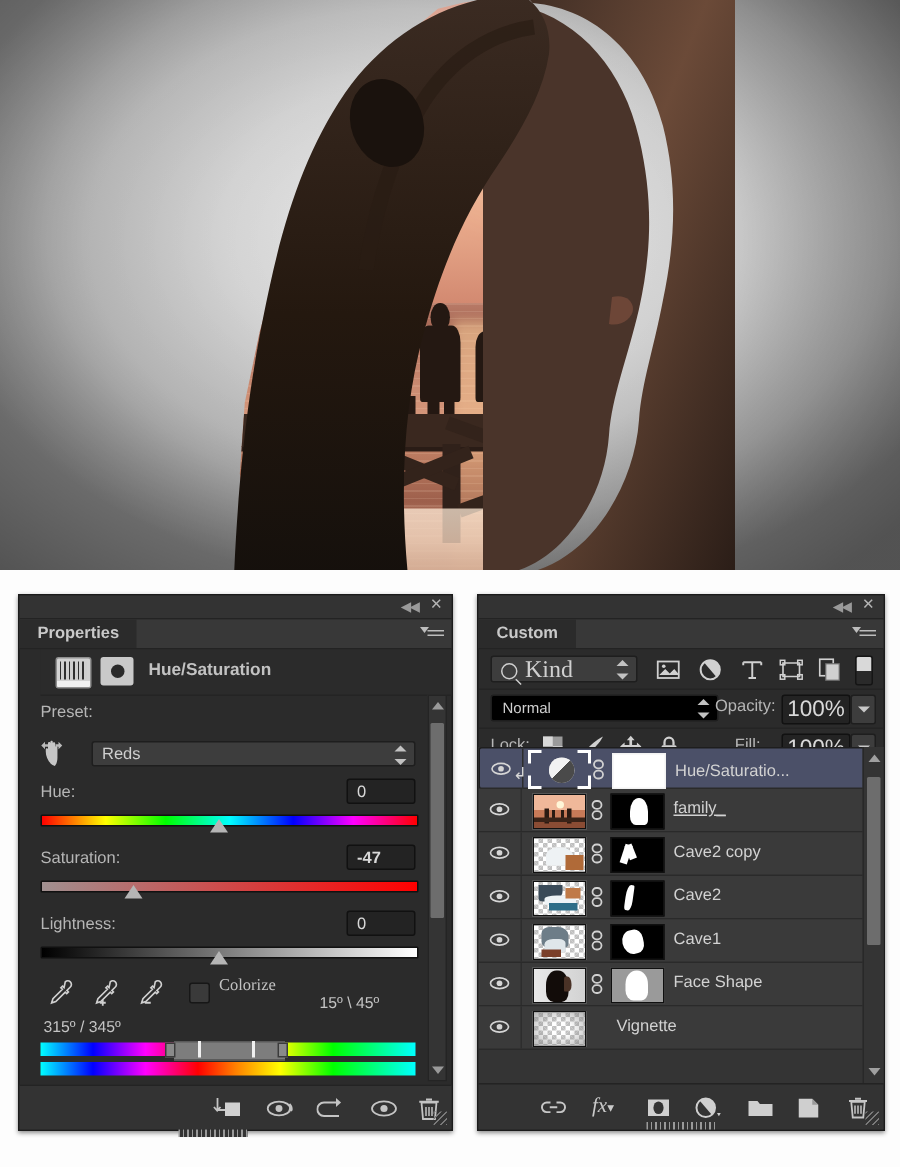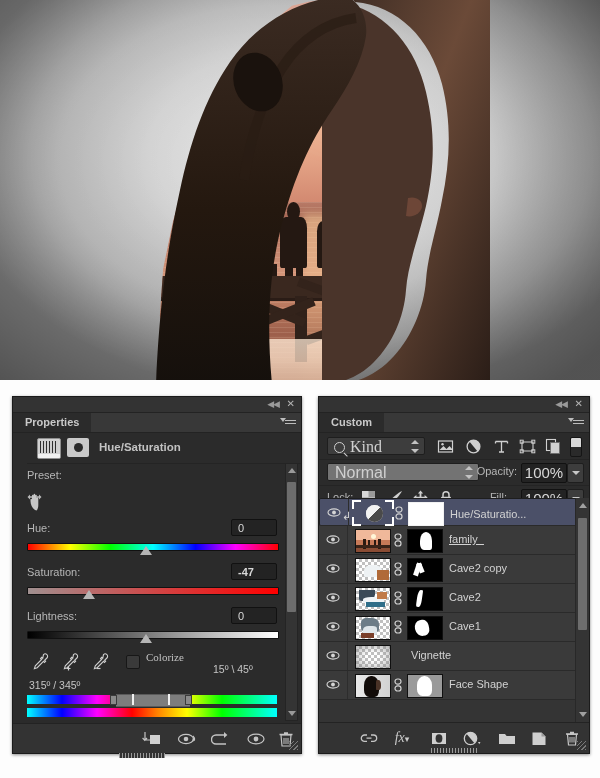--- a/index.html
+++ b/index.html
@@ -118,22 +118,22 @@
   .lay-filter{height:26px;position:relative;border-bottom:1px solid #242424;}
   .kindsel{position:absolute;left:8px;top:4px;width:98px;height:18px;background:#3d3d3d;border:1px solid #1e1e1e;
      border-radius:2px;color:#d0d0d0;font-size:16px;line-height:18px;padding-left:22px;box-sizing:border-box;font-family:Liberation Serif, serif;}
   .magn{position:absolute;left:6px;top:4px;width:9px;height:9px;border:1.4px solid #cfcfcf;border-radius:50%;}
   .magn:after{content:"";position:absolute;right:-4px;bottom:-3px;width:5px;height:1.4px;background:#cfcfcf;transform:rotate(45deg);}
   .ficon{position:absolute;top:5px;width:17px;height:17px;color:#d0d0d0;}
   .fswitch{position:absolute;right:7px;top:4px;width:10px;height:18px;border:1px solid #151515;border-radius:2px;
      background:linear-gradient(180deg,#d9d9d9 0 50%,#2a2a2a 50% 100%);}
 
   .lay-blend{height:25px;position:relative;border-bottom:1px solid #242424;}
-  .blendsel{position:absolute;left:8px;top:3px;width:152px;height:18px;background:#737373;border:1px solid #1e1e1e;
-     border-radius:2px;color:#d0d0d0;font-size:16px;line-height:18px;padding-left:7px;box-sizing:border-box;}
+  .blendsel{position:absolute;left:8px;top:3px;width:152px;height:18px;background:#000000;border:1px solid #1e1e1e;
+     border-radius:2px;color:#d0d0d0;font-size:10px;line-height:18px;padding-left:7px;box-sizing:border-box;}
   .opl{position:absolute;right:72px;top:5px;color:#b6b6b6;font-size:11px;}
   .opv{position:absolute;right:22px;top:3px;width:44px;height:18px;background:#232323;border:1px solid #111;border-radius:2px;
      color:#d8d8d8;font-size:15px;line-height:18px;text-align:center;}
   .opar{position:absolute;right:5px;top:3px;width:15px;height:18px;background:#3d3d3d;border:1px solid #1e1e1e;border-radius:2px;}
   .opar:after{content:"";position:absolute;left:4px;top:7px;width:0;height:0;
      border-left:4px solid transparent;border-right:4px solid transparent;border-top:4px solid #c8c8c8;}
 
   .lay-lock{height:25px;position:relative;border-bottom:1px solid #242424;}
   .lockl{position:absolute;left:8px;top:5px;color:#b6b6b6;font-size:11px;}
   .lockico{position:absolute;top:4px;width:16px;height:16px;color:#cfcfcf;}
@@ -303,20 +303,27 @@
       <div style="position:absolute;left:14px;top:31px;width:24px;height:20px;color:#c6c6c6;">
         <svg width="22" height="20" viewBox="0 0 22 20">
           <path d="M8 18 C5 16 3.5 12 3.5 9 L3.5 7.5 C3.5 6.5 5 6.5 5 7.5 L5 10
                    L5 3.5 C5 2.4 6.6 2.4 6.6 3.5 L6.6 9 L6.6 2.6 C6.6 1.5 8.2 1.5 8.2 2.6
                    L8.2 9 L8.2 3.6 C8.2 2.6 9.8 2.6 9.8 3.6 L9.8 10 L9.8 6 C9.8 5 11.3 5 11.3 6
                    L11.3 13 C11.3 16 10.5 17.5 9.6 18.6 Z" fill="#c6c6c6"></path>
           <path d="M0.5 5 L3 2.5 L3 4.2 L5 4.2 L5 5.8 L3 5.8 L3 7.5 Z" fill="#b9b9b9"></path>
           <path d="M14.5 5 L12 2.5 L12 4.2 L10 4.2 L10 5.8 L12 5.8 L12 7.5 Z" fill="#b9b9b9"></path>
         </svg>
       </div>
+      <div class="sel" style="position:absolute;left:48px;top:33px;width:216px;">
+        <span>Reds</span>
+        <span class="arw">
+            <u class="up"></u>
+            <u class="dn"></u>
+          </span>
+      </div>
 
       <div class="row" style="top:61px;">
         <span class="lbl">Hue:</span>
       </div>
       <div class="numbox" style="left:218px;top:58px;">0</div>
       <div class="sldtrack hue-track" style="left:14px;top:82px;width:250px;"></div>
       <div class="knob" style="left:127px;top:85px;"></div>
 
       <div class="row" style="top:105px;">
         <span class="lbl">Saturation:</span>
@@ -653,49 +660,49 @@
 
       <div class="lrow">
         <span class="eye">
           <svg width="14" height="11" viewBox="0 0 14 11">
               <ellipse cx="7" cy="5.5" rx="6" ry="3.6" fill="none" stroke="#d5d5d5" stroke-width="1.1"></ellipse>
               <circle cx="7" cy="5.5" r="1.9" fill="#d5d5d5"></circle>
             </svg>
         </span>
         <span class="lsep"></span>
         <span class="thumb">
-          <span class="checker"></span>
-          <span style="position:absolute;inset:0;background:radial-gradient(ellipse at center,rgba(255,255,255,0) 30%,rgba(120,120,120,.55) 100%);"></span>
-        </span>
-        <span class="lname" style="left:92px;">Vignette</span>
+          <span style="position:absolute;inset:0;background:linear-gradient(90deg,#e8e8e8,#d2d2d2);"></span>
+          <span style="position:absolute;left:24%;top:4%;width:44%;height:94%;background:#120c09;border-radius:46% 46% 30% 34%;"></span>
+          <span style="position:absolute;left:58%;top:24%;width:16%;height:46%;background:#4a3226;border-radius:20% 50% 40% 10%;"></span>
+        </span>
+        <span class="linkico">
+          <svg width="10" height="14" viewBox="0 0 10 14">
+              <rect x="2" y="1" width="6" height="5.2" rx="2.6" fill="none" stroke="#d0d0d0" stroke-width="1.2"></rect>
+              <rect x="2" y="7.8" width="6" height="5.2" rx="2.6" fill="none" stroke="#d0d0d0" stroke-width="1.2"></rect>
+            </svg>
+        </span>
+        <span class="maskth" style="background:#9a9a9a;">
+          <span style="position:absolute;left:26%;top:6%;width:46%;height:90%;background:#fff;border-radius:46% 46% 28% 34%;"></span>
+        </span>
+        <span class="lname">Face Shape</span>
       </div>
 
       <div class="lrow">
         <span class="eye">
           <svg width="14" height="11" viewBox="0 0 14 11">
               <ellipse cx="7" cy="5.5" rx="6" ry="3.6" fill="none" stroke="#d5d5d5" stroke-width="1.1"></ellipse>
               <circle cx="7" cy="5.5" r="1.9" fill="#d5d5d5"></circle>
             </svg>
         </span>
         <span class="lsep"></span>
         <span class="thumb">
-          <span style="position:absolute;inset:0;background:linear-gradient(90deg,#e8e8e8,#d2d2d2);"></span>
-          <span style="position:absolute;left:24%;top:4%;width:44%;height:94%;background:#120c09;border-radius:46% 46% 30% 34%;"></span>
-          <span style="position:absolute;left:58%;top:24%;width:16%;height:46%;background:#4a3226;border-radius:20% 50% 40% 10%;"></span>
-        </span>
-        <span class="linkico">
-          <svg width="10" height="14" viewBox="0 0 10 14">
-              <rect x="2" y="1" width="6" height="5.2" rx="2.6" fill="none" stroke="#d0d0d0" stroke-width="1.2"></rect>
-              <rect x="2" y="7.8" width="6" height="5.2" rx="2.6" fill="none" stroke="#d0d0d0" stroke-width="1.2"></rect>
-            </svg>
-        </span>
-        <span class="maskth" style="background:#9a9a9a;">
-          <span style="position:absolute;left:26%;top:6%;width:46%;height:90%;background:#fff;border-radius:46% 46% 28% 34%;"></span>
-        </span>
-        <span class="lname">Face Shape</span>
+          <span class="checker"></span>
+          <span style="position:absolute;inset:0;background:radial-gradient(ellipse at center,rgba(255,255,255,0) 30%,rgba(120,120,120,.55) 100%);"></span>
+        </span>
+        <span class="lname" style="left:92px;">Vignette</span>
       </div>
 
     </div>
 
     <div class="lscroll">
       <div class="a-up"></div>
       <div class="th"></div>
       <div class="a-dn"></div>
     </div>
 

